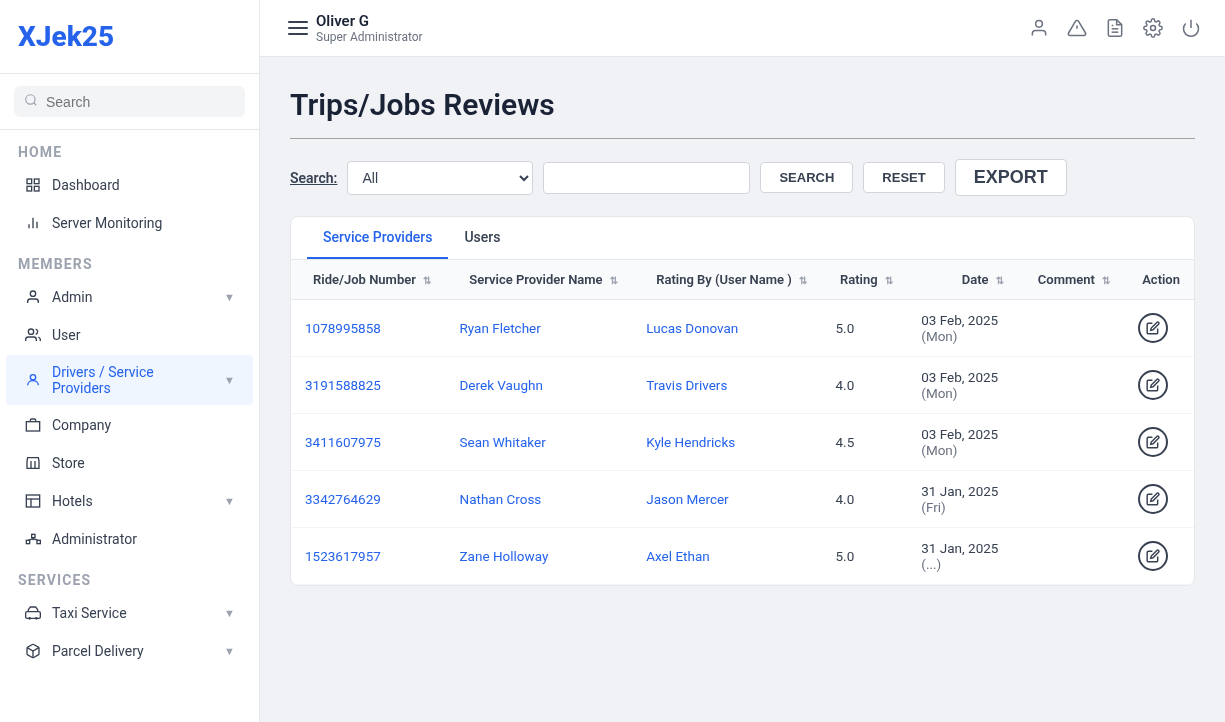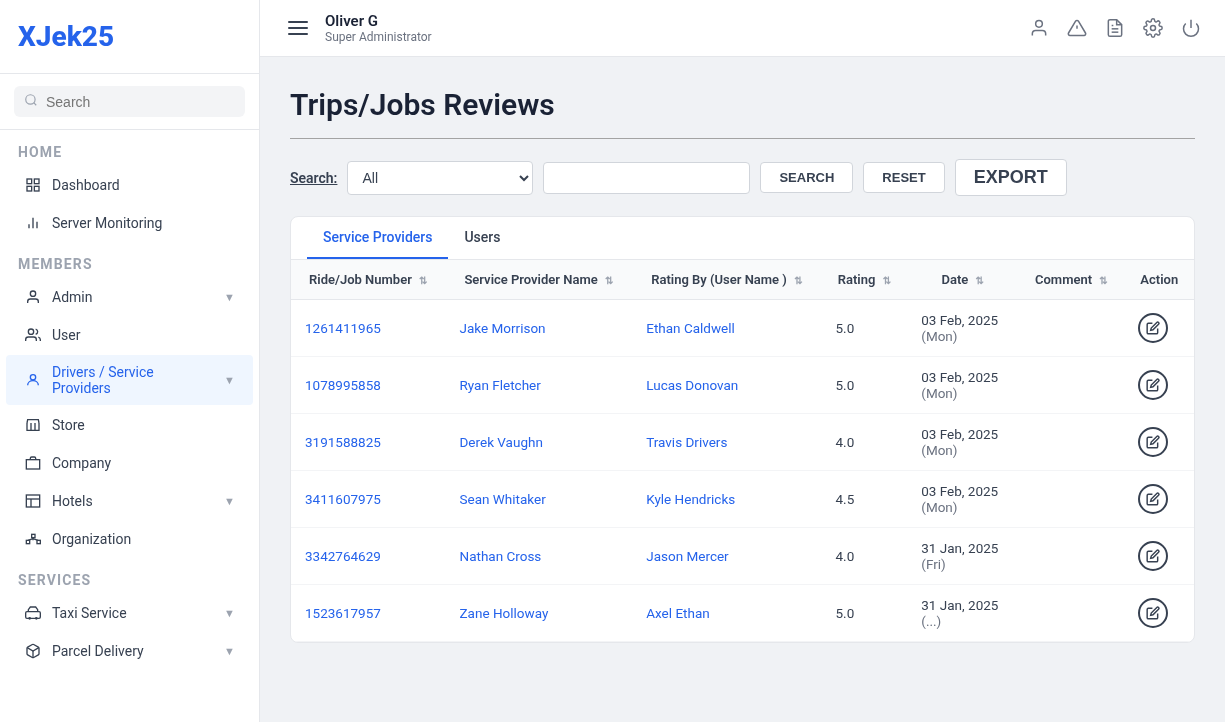--- a/index.html
+++ b/index.html
@@ -90,21 +90,21 @@
 
     
     #topbar {
       background: #fff;
       border-bottom: 1px solid #e5e7eb;
       padding: 12px 24px;
       display: flex;
       align-items: center;
       justify-content: space-between;
     }
-    .topbar-left { display: flex; align-items: center; gap: 13px; }
+    .topbar-left { display: flex; align-items: center; gap: 4px; }
     .hamburger-btn { background: none; border: none; cursor: pointer; display: flex; flex-direction: column; gap: 4px; padding: 4px; }
     .hamburger-btn span { display: block; width: 20px; height: 2px; background: #374151; border-radius: 2px; }
     .topbar-user-info .user-name { font-size: 15px; font-weight: 600; color: #1a2235; }
     .topbar-user-info .user-role { font-size: 12px; color: #6b7280; }
     .topbar-right { display: flex; align-items: center; gap: 18px; }
     .topbar-icon { background: none; border: none; cursor: pointer; color: #6b7280; font-size: 18px; display: flex; align-items: center; }
 
     
     #content {
       flex: 1;
@@ -209,21 +209,21 @@
       width: 100%;
       border-collapse: collapse;
       font-size: 13.5px;
     }
     thead tr {
       background: #f9fafb;
       border-bottom: 1px solid #e5e7eb;
     }
     thead th {
       padding: 12px 14px;
-      text-align: center;
+      text-align: right;
       font-weight: 600;
       color: #374151;
       font-size: 13px;
       white-space: nowrap;
     }
     thead th .sort-arrows { display: inline; font-size: 10px; color: #9ca3af; margin-left: 4px; }
     tbody tr {
       border-bottom: 1px solid #f3f4f6;
     }
     tbody td {
@@ -315,36 +315,36 @@
           <circle cx="12" cy="8" r="4"></circle>
           <path d="M4 20c0-4 3.6-7 8-7s8 3 8 7"></path>
         </svg>
     </span>
     <span>Drivers / Service Providers</span>
     <span class="chevron">▼</span>
   </div>
   <div class="sidebar-item">
     <span class="item-icon">
       <svg width="16" height="16" viewBox="0 0 24 24" fill="none" stroke="currentColor" stroke-width="2">
+          <rect x="2" y="7" width="20" height="14"></rect>
+          <path d="M16 7V5a2 2 0 0 0-2-2h-4a2 2 0 0 0-2 2v2"></path>
+        </svg>
+    </span>
+    <span>Company</span>
+  </div>
+  <div class="sidebar-item">
+    <span class="item-icon">
+      <svg width="16" height="16" viewBox="0 0 24 24" fill="none" stroke="currentColor" stroke-width="2">
           <path d="M3 9l1-5h16l1 5"></path>
           <path d="M3 9v11h18V9"></path>
           <path d="M9 9v11"></path>
           <path d="M15 9v11"></path>
         </svg>
     </span>
     <span>Store</span>
-  </div>
-  <div class="sidebar-item">
-    <span class="item-icon">
-      <svg width="16" height="16" viewBox="0 0 24 24" fill="none" stroke="currentColor" stroke-width="2">
-          <rect x="2" y="7" width="20" height="14"></rect>
-          <path d="M16 7V5a2 2 0 0 0-2-2h-4a2 2 0 0 0-2 2v2"></path>
-        </svg>
-    </span>
-    <span>Company</span>
   </div>
   <div class="sidebar-item">
     <span class="item-icon">
       <svg width="16" height="16" viewBox="0 0 24 24" fill="none" stroke="currentColor" stroke-width="2">
           <rect x="2" y="3" width="20" height="18"></rect>
           <path d="M2 9h20"></path>
           <path d="M9 21V9"></path>
         </svg>
     </span>
     <span>Hotels</span>
@@ -354,21 +354,21 @@
     <span class="item-icon">
       <svg width="16" height="16" viewBox="0 0 24 24" fill="none" stroke="currentColor" stroke-width="2">
           <rect x="2" y="14" width="5" height="5"></rect>
           <rect x="10" y="5" width="5" height="5"></rect>
           <rect x="18" y="14" width="5" height="5"></rect>
           <line x1="12" y1="10" x2="12" y2="14"></line>
           <line x1="4.5" y1="14" x2="12" y2="11.5"></line>
           <line x1="19.5" y1="14" x2="12" y2="11.5"></line>
         </svg>
     </span>
-    <span>Organization</span>
+    <span>Administrator</span>
   </div>
 
   <div class="sidebar-section-label">SERVICES</div>
   <div class="sidebar-item">
     <span class="item-icon">
       <svg width="16" height="16" viewBox="0 0 24 24" fill="none" stroke="currentColor" stroke-width="2">
           <rect x="1" y="10" width="22" height="10" rx="2"></rect>
           <path d="M5 10V7l3-4h8l3 4v3"></path>
           <circle cx="7" cy="20" r="1"></circle>
           <circle cx="17" cy="20" r="1"></circle>
@@ -470,36 +470,20 @@
             <th>Ride/Job Number <span class="sort-arrows">⇅</span></th>
             <th>Service Provider Name <span class="sort-arrows">⇅</span></th>
             <th>Rating By (User Name ) <span class="sort-arrows">⇅</span></th>
             <th>Rating <span class="sort-arrows">⇅</span></th>
             <th>Date <span class="sort-arrows">⇅</span></th>
             <th>Comment <span class="sort-arrows">⇅</span></th>
             <th>Action</th>
           </tr>
         </thead>
         <tbody id="table-body">
-        <tr>
-    <td><a class="link-cell">1261411965</a></td>
-    <td><a class="link-cell">Jake Morrison</a></td>
-    <td><a class="link-cell">Ethan Caldwell</a></td>
-    <td>5.0</td>
-    <td>03 Feb, 2025<br><span style="color:#6b7280">(Mon)</span></td>
-    <td></td>
-    <td>
-      <button class="action-btn">
-        <svg width="14" height="14" viewBox="0 0 24 24" fill="none" stroke="currentColor" stroke-width="2.5">
-                    <path d="M11 4H4a2 2 0 0 0-2 2v14a2 2 0 0 0 2 2h14a2 2 0 0 0 2-2v-7"></path>
-                    <path d="M18.5 2.5a2.121 2.121 0 0 1 3 3L12 15l-4 1 1-4 9.5-9.5z"></path>
-                  </svg>
-      </button>
-    </td>
-  </tr>
             <tr>
     <td><a class="link-cell">1078995858</a></td>
     <td><a class="link-cell">Ryan Fletcher</a></td>
     <td><a class="link-cell">Lucas Donovan</a></td>
     <td>5.0</td>
     <td>03 Feb, 2025<br><span style="color:#6b7280">(Mon)</span></td>
     <td></td>
     <td>
       <button class="action-btn">
         <svg width="14" height="14" viewBox="0 0 24 24" fill="none" stroke="currentColor" stroke-width="2.5">

